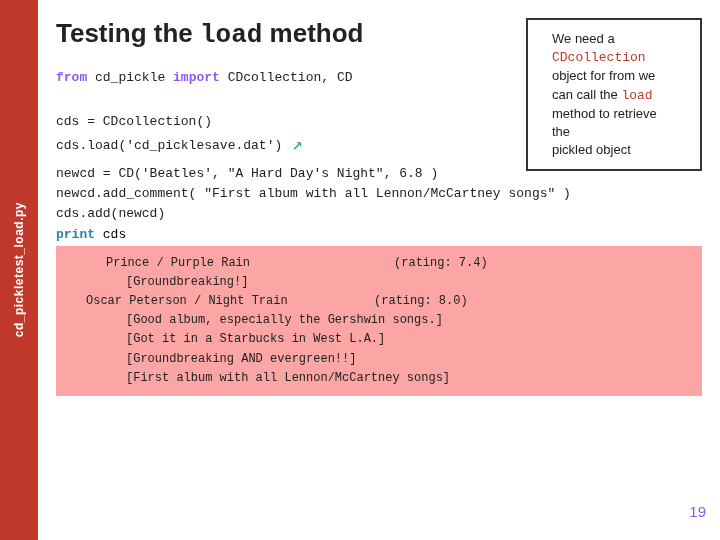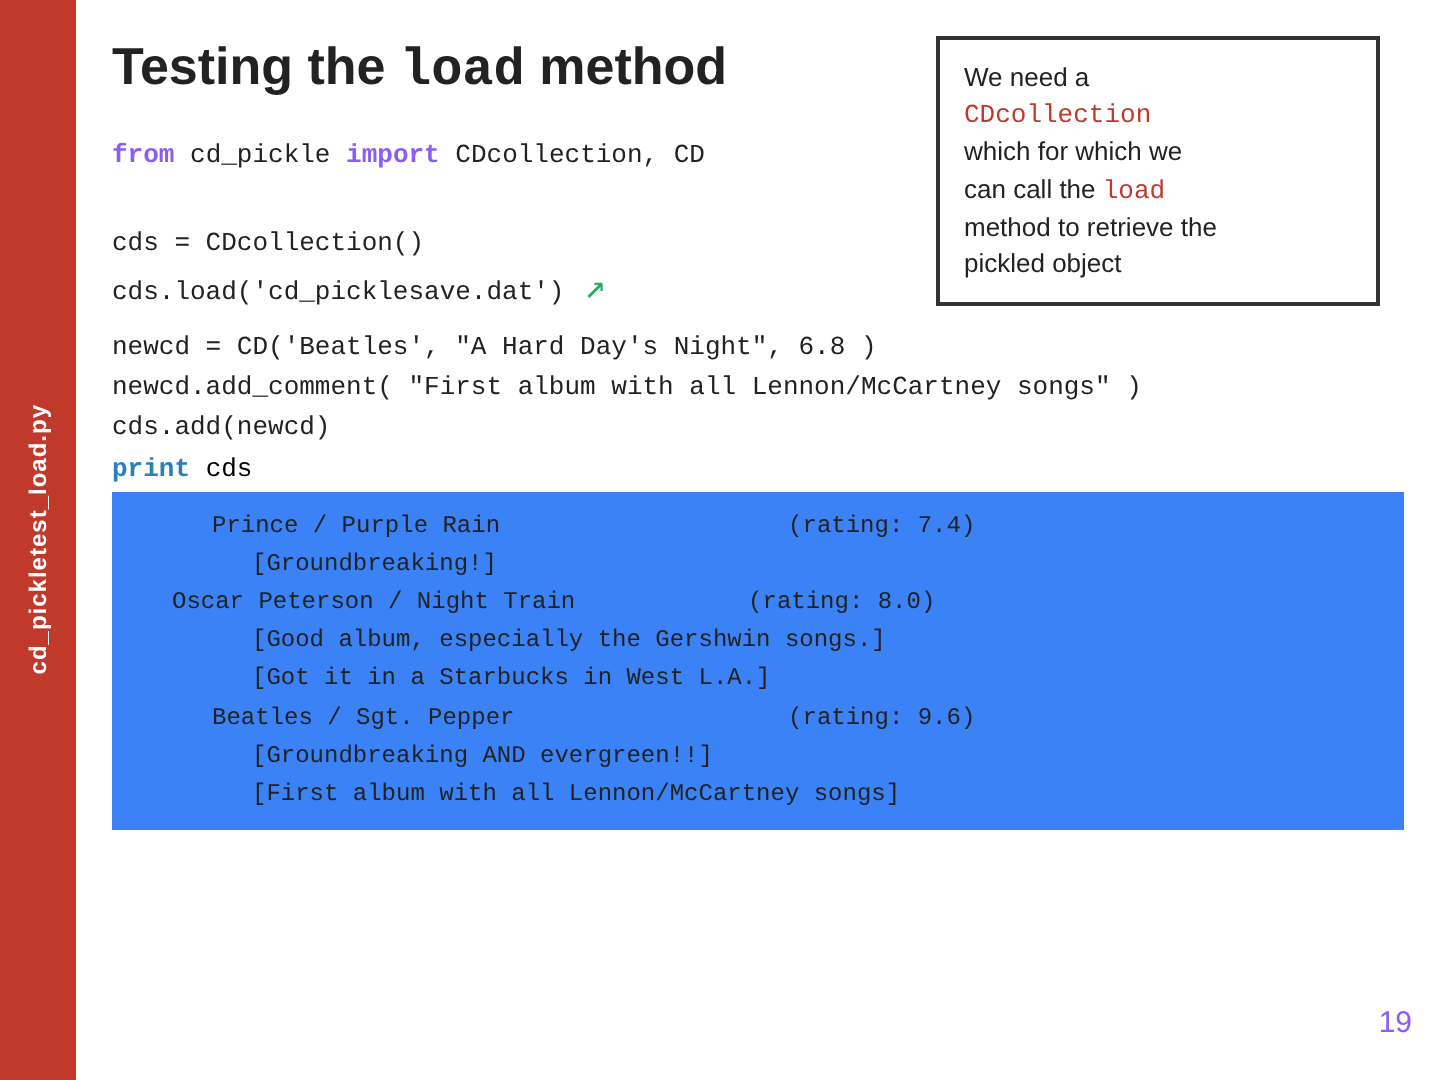--- a/index.html
+++ b/index.html
@@ -55,25 +55,25 @@
     .title-code {
       font-family: 'Courier New', Courier, monospace;
       font-weight: bold;
       font-size: 26px;
     }
 
     
     .callout {
       position: absolute;
       top: 18px;
-      right: 30px;
-      width: 222px;
+      right: 18px;
+      width: 176px;
       background: #fff;
       border: 2px solid #333;
-      padding: 10px 12px;
+      padding: 10px 24px;
       font-size: 13px;
       line-height: 1.4;
       color: #222;
       z-index: 10;
     }
     .callout-code {
       font-family: 'Courier New', Courier, monospace;
       font-size: 13px;
       color: #c0392b;
     }
@@ -93,21 +93,21 @@
     .code-arrow {
       display: inline-block;
       color: #27ae60;
       font-size: 18px;
       vertical-align: middle;
       margin-left: 2px;
     }
 
     
     .output-table {
-      background: #3b82f6;
+      background: #fca5a5;
       font-family: 'Courier New', Courier, monospace;
       font-size: 12px;
       color: #222;
       padding: 8px 10px;
       line-height: 1.6;
       margin-top: 2px;
       width: 100%;
     }
     .output-row {
       display: flex;
@@ -144,21 +144,21 @@
 
 <div class="main">
 
   <div class="title">
     <span>Testing the </span><span class="title-code">load</span><span> method</span>
   </div>
 
   <div class="callout">
     <span>We need a</span><br>
     <span class="callout-code">CDcollection</span><br>
-    <span>which for which we</span><br>
+    <span>object for from we</span><br>
     <span>can call the </span><span class="callout-code">load</span><br>
     <span>method to retrieve the</span><br>
     <span>pickled object</span>
   </div>
 
   <div class="code-block">
     <span class="code-keyword">from</span><span> cd_pickle </span><span class="code-keyword">import</span><span> CDcollection, CD</span>
   </div>
 
   <div class="code-block" style="margin-bottom:4px; position:relative;margin-top:24px;">
@@ -178,20 +178,19 @@
   <div class="print-line">
     <span class="print-keyword">print</span><span> cds</span>
   </div>
 
   <div class="output-table" id="output-container">
   <div class="output-row" style="padding-left: 40px;">Prince / Purple Rain                    (rating: 7.4)</div>
       <div class="output-row" style="padding-left: 60px;">[Groundbreaking!]</div>
       <div class="output-row" style="padding-left: 20px;">Oscar Peterson / Night Train            (rating: 8.0)</div>
       <div class="output-row" style="padding-left: 60px;">[Good album, especially the Gershwin songs.]</div>
       <div class="output-row" style="padding-left: 60px;">[Got it in a Starbucks in West L.A.]</div>
-      <div class="output-row" style="padding-left: 40px;">Beatles / Sgt. Pepper                   (rating: 9.6)</div>
       <div class="output-row" style="padding-left: 60px;">[Groundbreaking AND evergreen!!]</div>
       <div class="output-row" style="padding-left: 60px;">[First album with all Lennon/McCartney songs]</div>
     </div>
 
 </div>
 
 <div class="page-number">19</div>
 
 </body></html>

